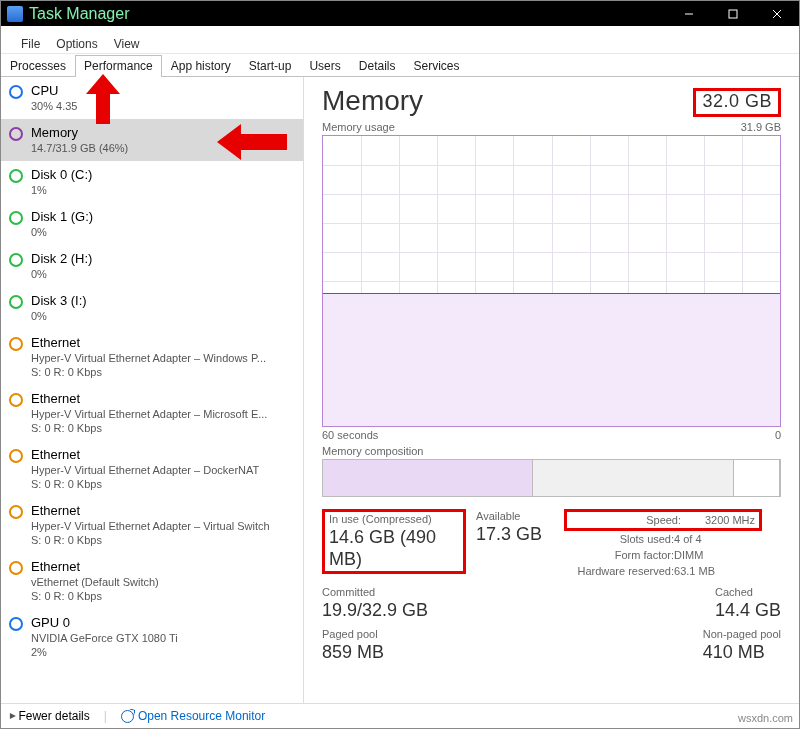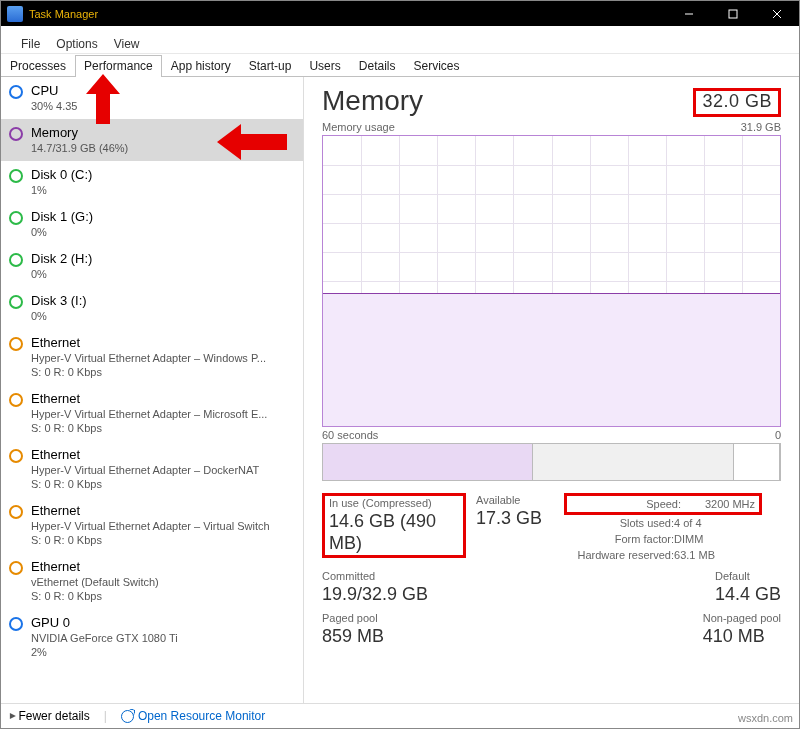--- a/index.html
+++ b/index.html
@@ -16,21 +16,21 @@
     --red:#e60000;
     --light-purple:#f3e9fb;
     --purple-border:#b884d6;
     --link:#0066cc;
     --grid:#e6e0ec;
   }
   *{box-sizing:border-box;font-family:"Segoe UI",Arial,sans-serif;}
   html,body{margin:0;padding:0;}
   body{width:800px;height:729px;background:#fff;border:1px solid #888;position:relative;overflow:hidden;}
   
-  .titlebar{height:25px;background:var(--titlebar);display:flex;align-items:center;color:#eab308;font-size:11px;}
+  .titlebar{height:25px;background:var(--titlebar);display:flex;align-items:center;color:#86efac;font-size:16px;}
   .titlebar .icon{width:16px;height:16px;margin:0 6px;background:linear-gradient(#5aa0f0,#2a6cd4);border-radius:2px;}
   .titlebar .spacer{flex:1;}
   .titlebar .wbtn{width:44px;height:25px;display:flex;align-items:center;justify-content:center;color:#fff;font-size:13px;}
   .titlebar .wbtn svg{stroke:#fff;}
   
   .menubar{height:20px;display:flex;align-items:center;font-size:12px;color:#333;padding:0 12px;border-bottom:1px solid #e8e8e8;margin-top:8px;}
   .menubar span{padding:0 8px;}
   
   .tabs{display:flex;font-size:12px;border-bottom:1px solid var(--tab-border);height:23px;}
   .tab{padding:3px 8px;border:1px solid transparent;border-bottom:none;position:relative;top:1px;color:#222;}
@@ -253,20 +253,23 @@
           <div class="hl" style="top: 70%;"></div>
           <div class="hl" style="top: 80%;"></div>
           <div class="hl" style="top: 90%;"></div>
         </div>
       <div class="fill" id="fill" style="height: 46%;"></div>
     </div>
     <div class="axis">
       <span>60 seconds</span>
       <span>0</span>
     </div>
+    <div class="caprow">
+        <span>Memory composition</span>
+      </div>
     <div class="comp">
       <div style="flex:0 0 46%;background:#e9d9f4;"></div>
       <div style="flex:0 0 44%;background:#f0f0f0;"></div>
       <div style="flex:1;background:#fff;"></div>
     </div>
 
     <div class="stats">
       <div class="scol">
         <div class="inuse-box">
           <div class="lbl">In use (Compressed)</div>
@@ -296,21 +299,21 @@
           </div>
       </div>
     </div>
 
     <div class="row2">
       <div class="scol" style="width:168px;">
         <div class="lbl">Committed</div>
         <div class="val">19.9/32.9 GB</div>
       </div>
       <div class="scol" style="margin-left:-12px;">
-        <div class="lbl">Default</div>
+        <div class="lbl">Cached</div>
         <div class="val">14.4 GB</div>
       </div>
     </div>
     <div class="row2">
       <div class="scol" style="width:168px;">
         <div class="lbl">Paged pool</div>
         <div class="val">859 MB</div>
       </div>
       <div class="scol" style="margin-left:-12px;">
         <div class="lbl">Non-paged pool</div>

